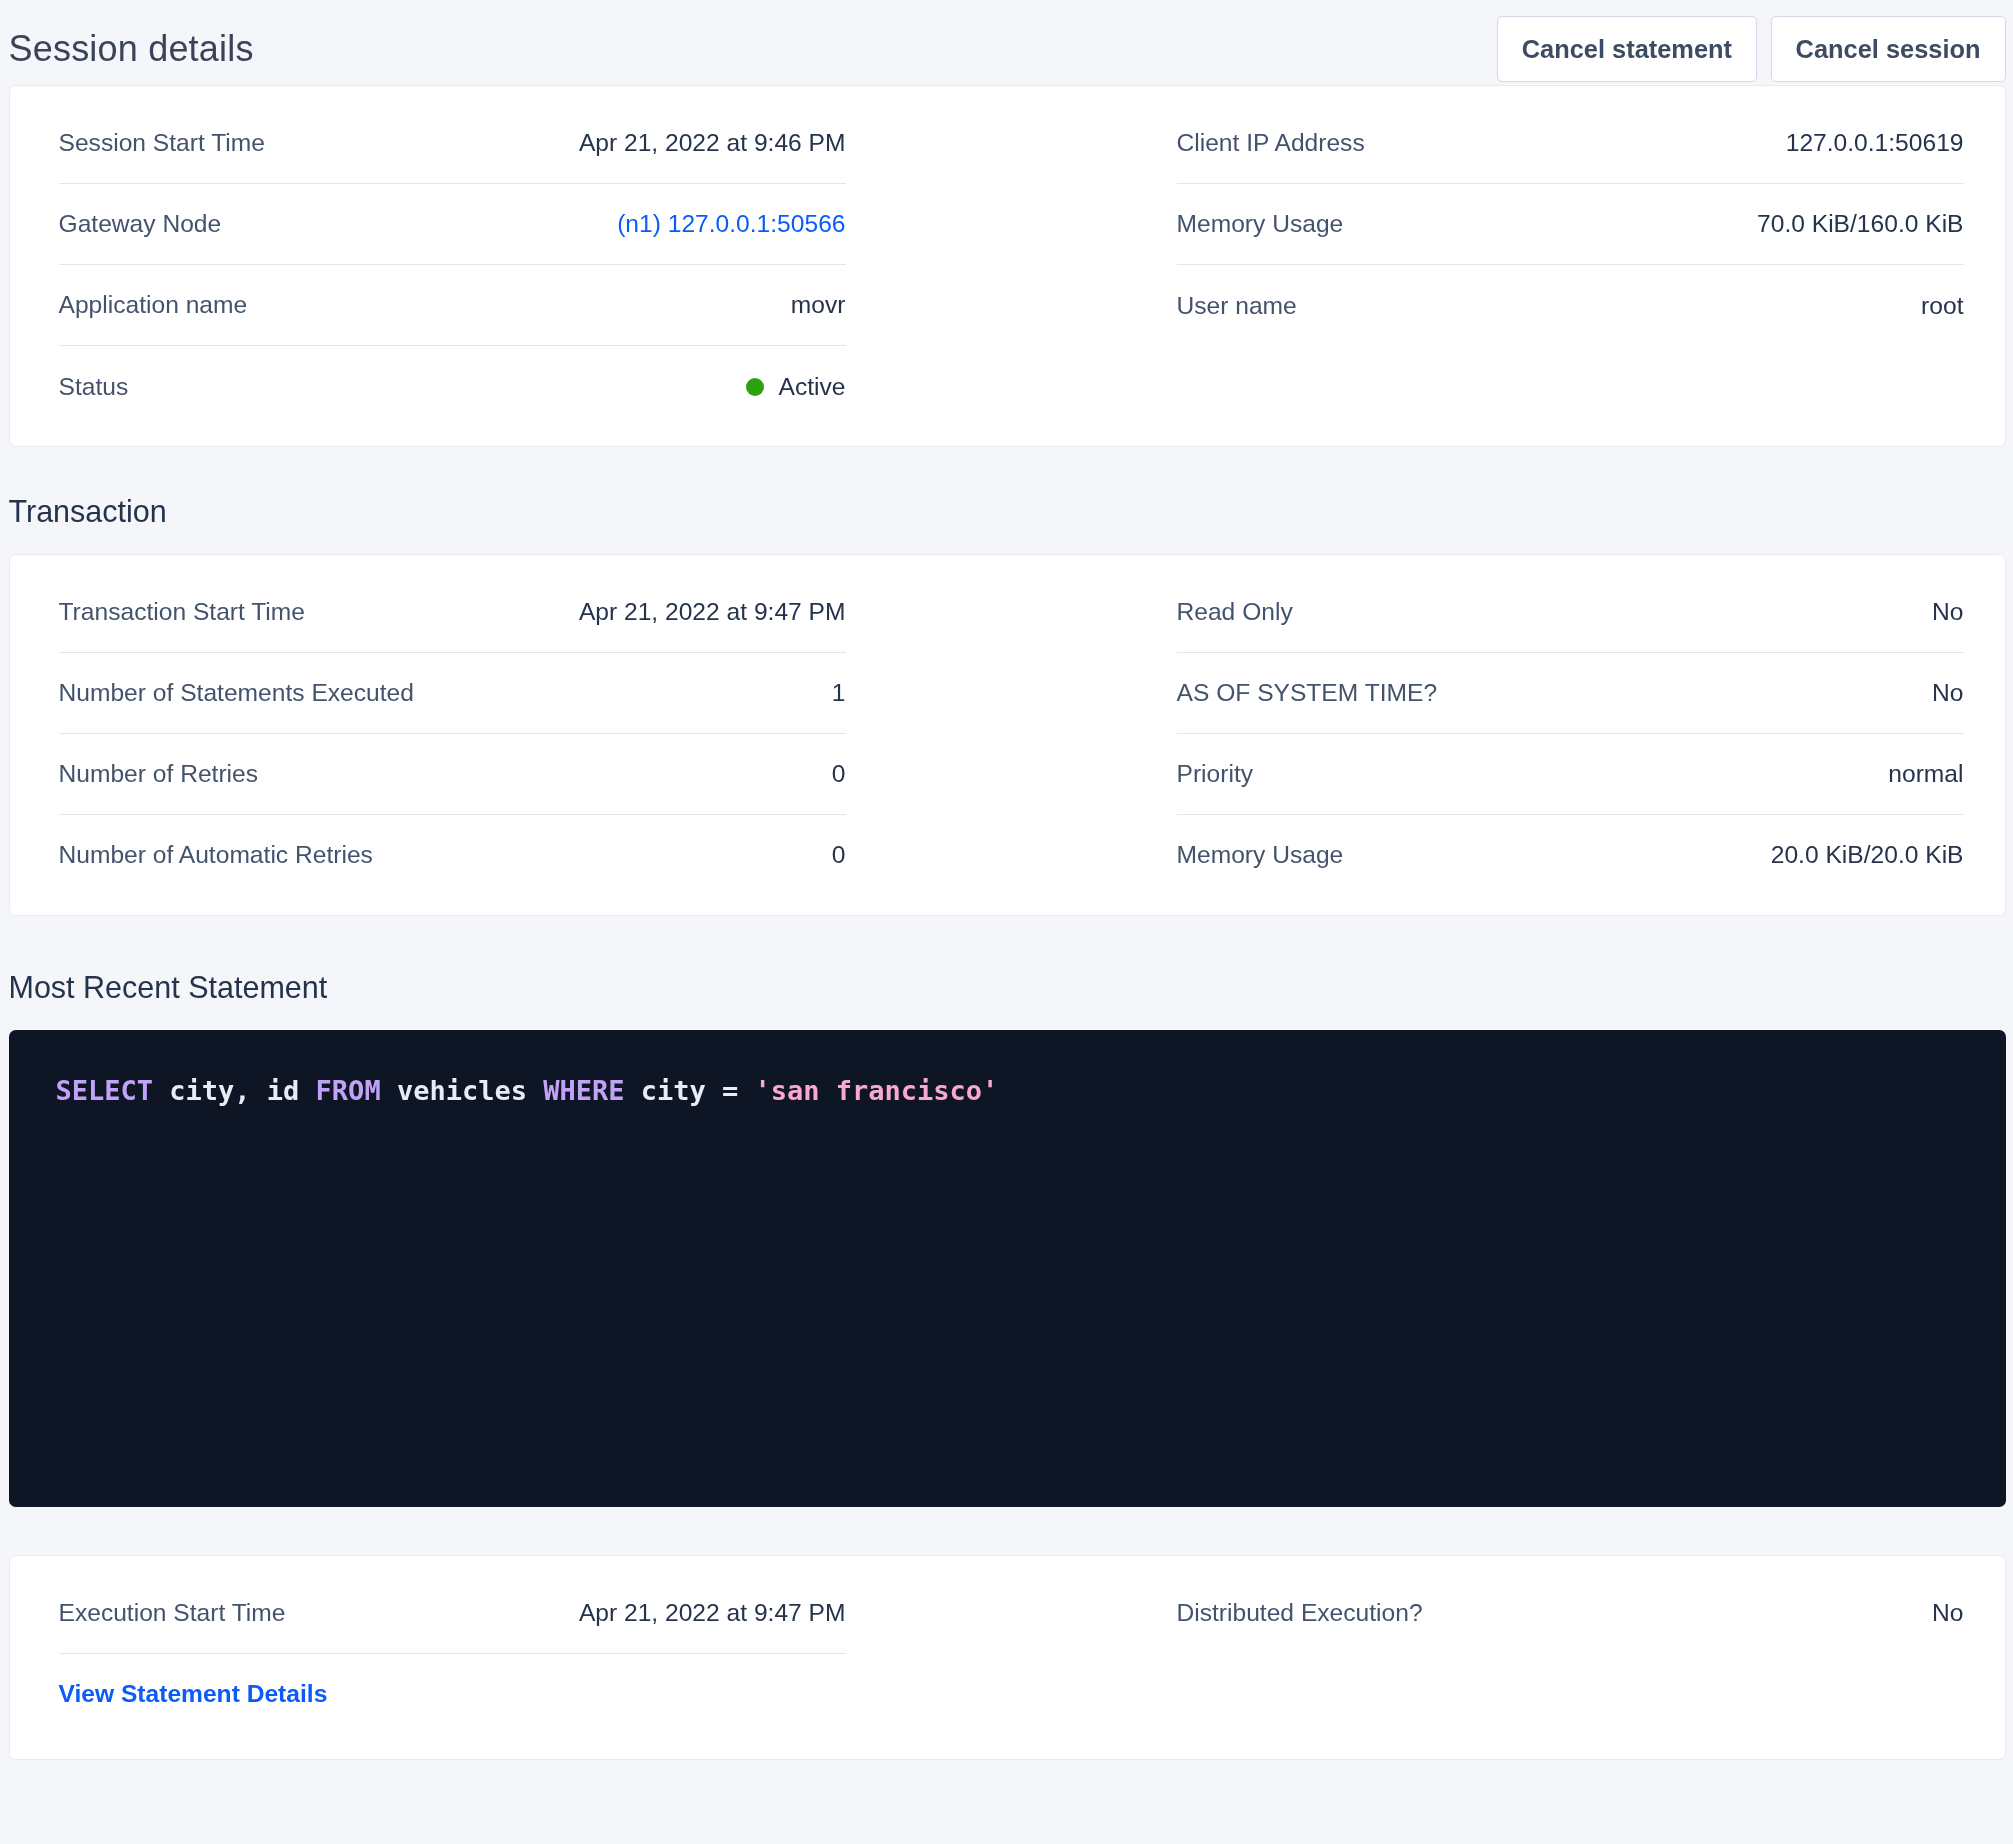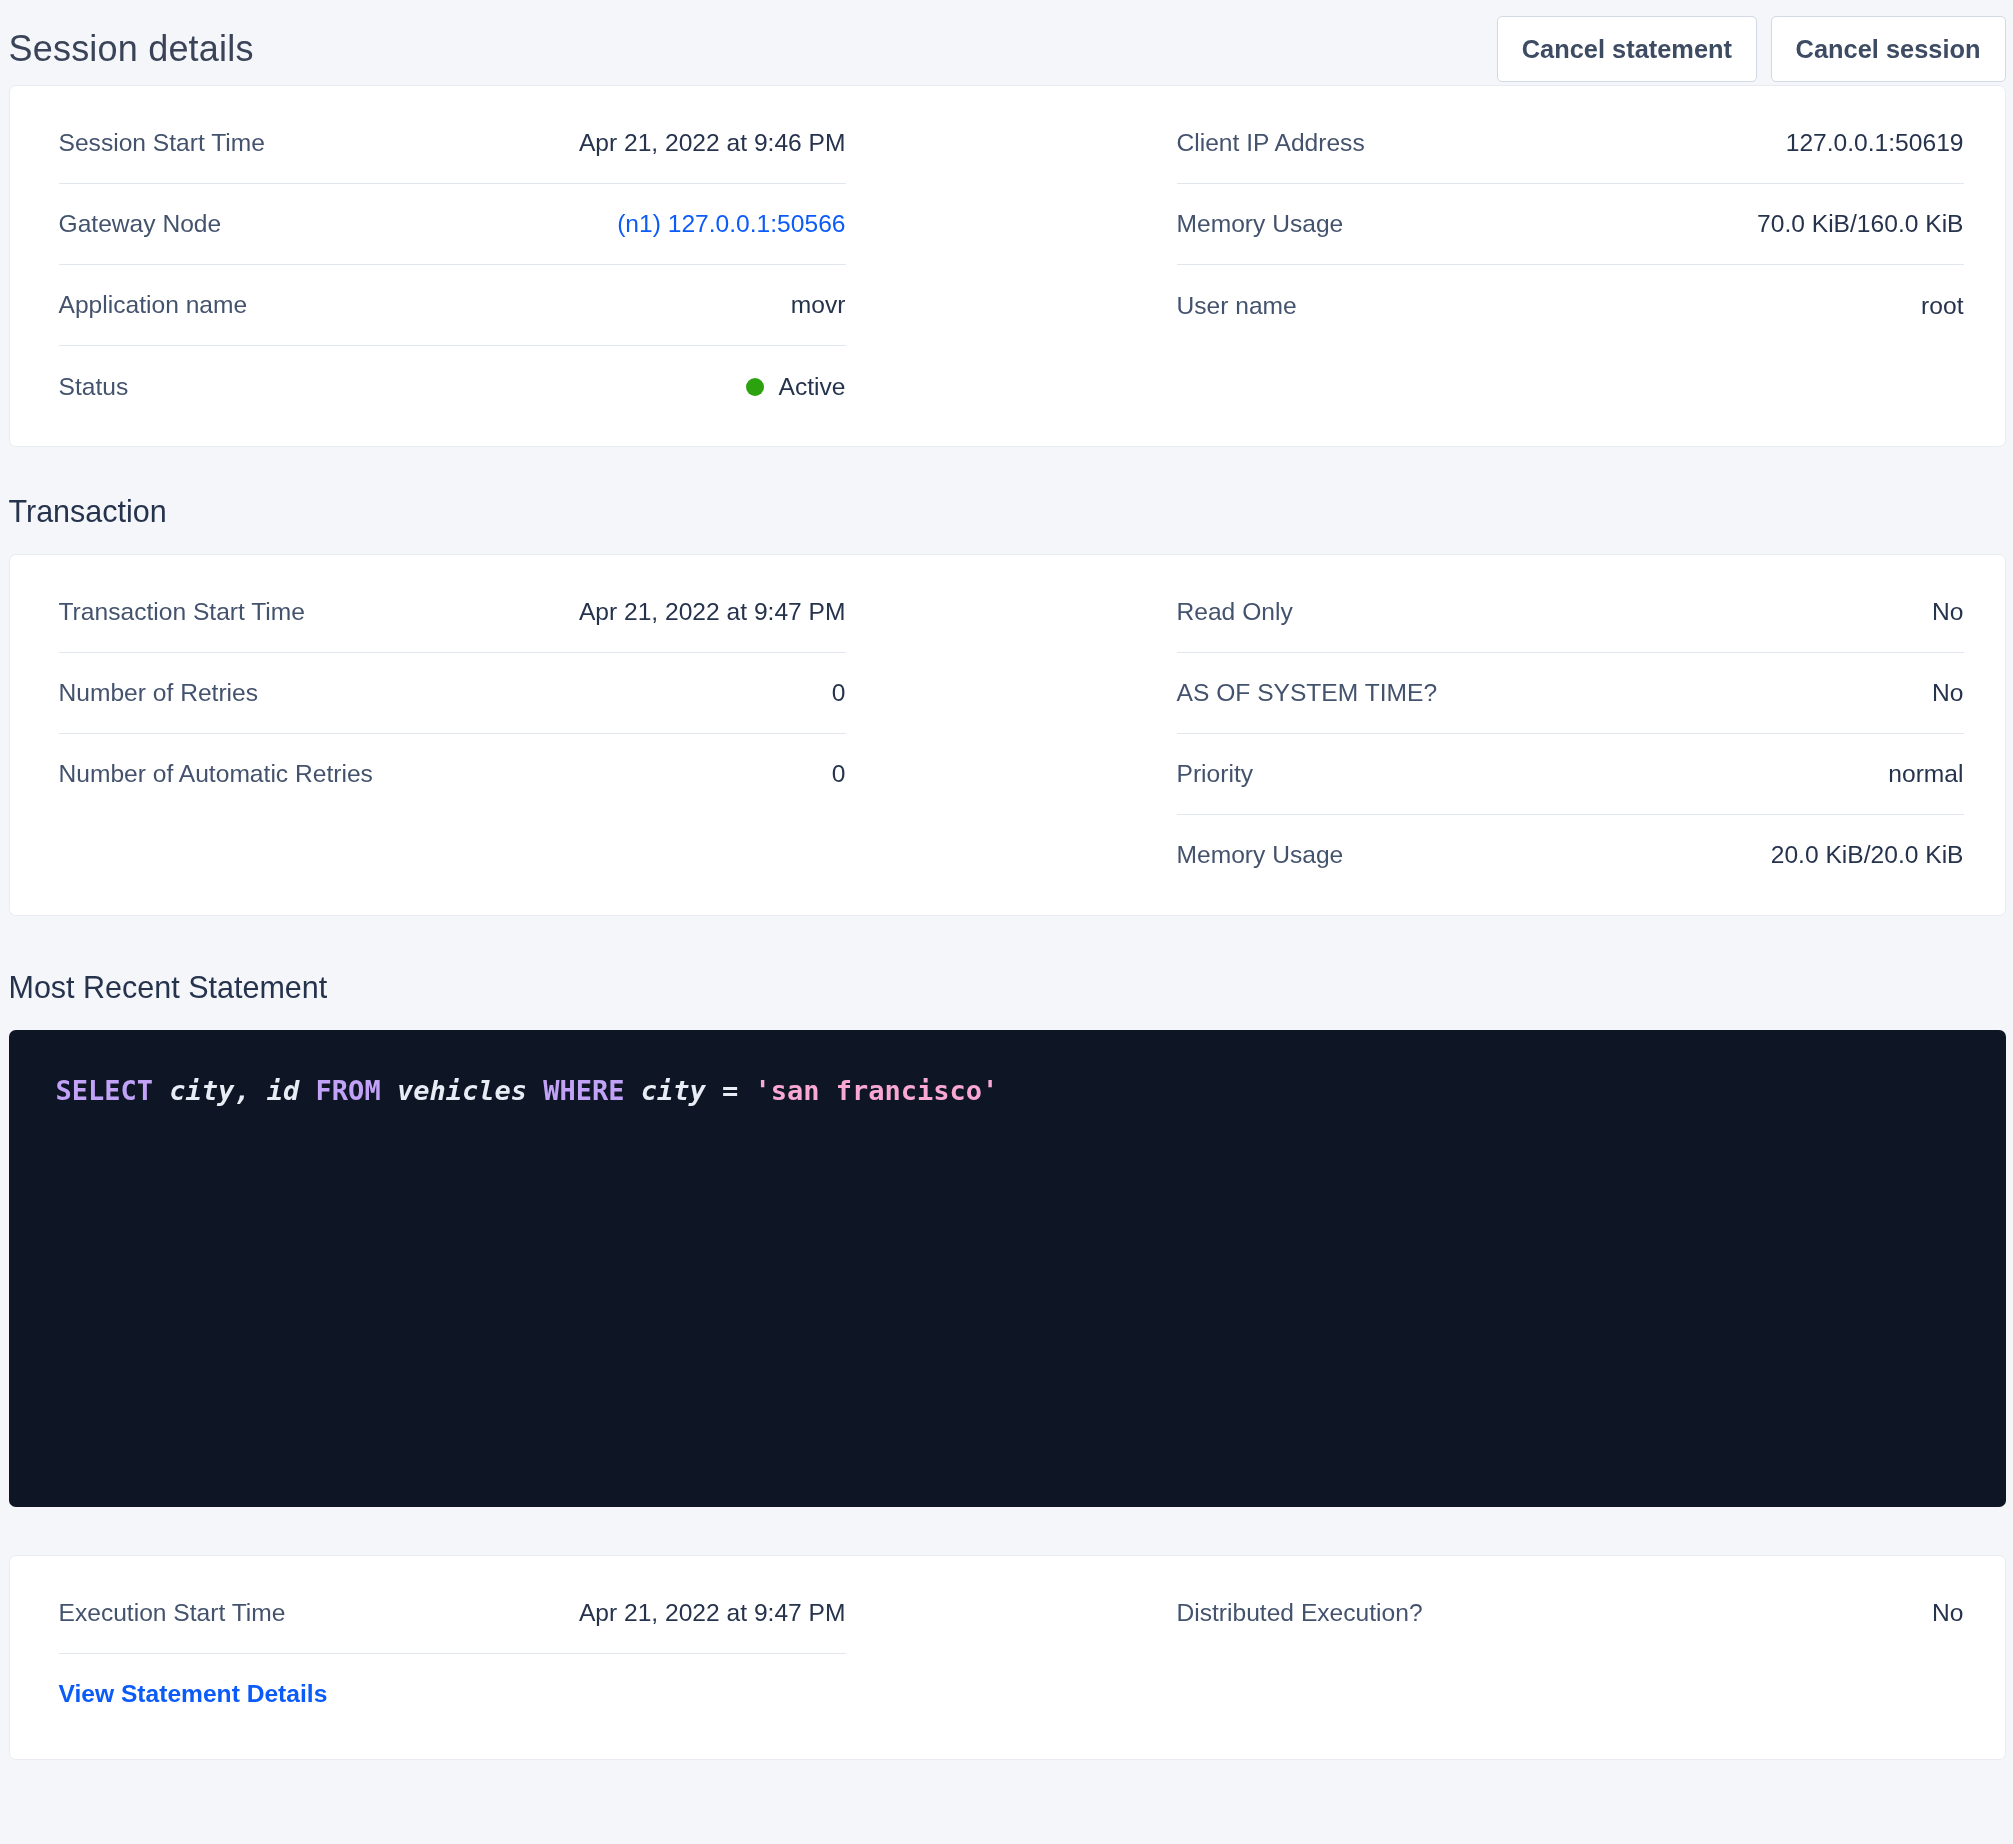--- a/index.html
+++ b/index.html
@@ -75,21 +75,21 @@
     background: #0e1524;
     border-radius: 6.8px;
     height: 477px;
     padding: 41px 47px;
     font-family: "DejaVu Sans Mono", monospace;
     font-size: 27px; font-weight: 700; line-height: 39px;
     white-space: pre;
     overflow: hidden;
   }
   .tok-kw { color: #c2a2f7; }
-  .tok-plain { color: #e7ecf5; font-style: italic; }
+  .tok-plain { color: #e7ecf5; }
   .tok-str { color: #f9a8d4; }
 
   
   .exec-card { margin-top: 48px; padding-bottom: 24px; }
   .link-row a { font-weight: 700; font-size: 24.6px; }
 </style>
 </head>
 <body>
 
 <div class="page">
@@ -145,20 +145,24 @@
   <div class="section-heading">Transaction</div>
 
   <div class="card">
     <div class="cols">
       <div>
         <div class="row">
           <span class="label">Transaction Start Time</span>
           <span class="value">Apr 21, 2022 at 9:47 PM</span>
         </div>
         <div class="row">
+          <span class="label">Number of Statements Executed</span>
+          <span class="value">1</span>
+        </div>
+        <div class="row">
           <span class="label">Number of Retries</span>
           <span class="value">0</span>
         </div>
         <div class="row no-border">
           <span class="label">Number of Automatic Retries</span>
           <span class="value">0</span>
         </div>
       </div>
       <div>
         <div class="row">

